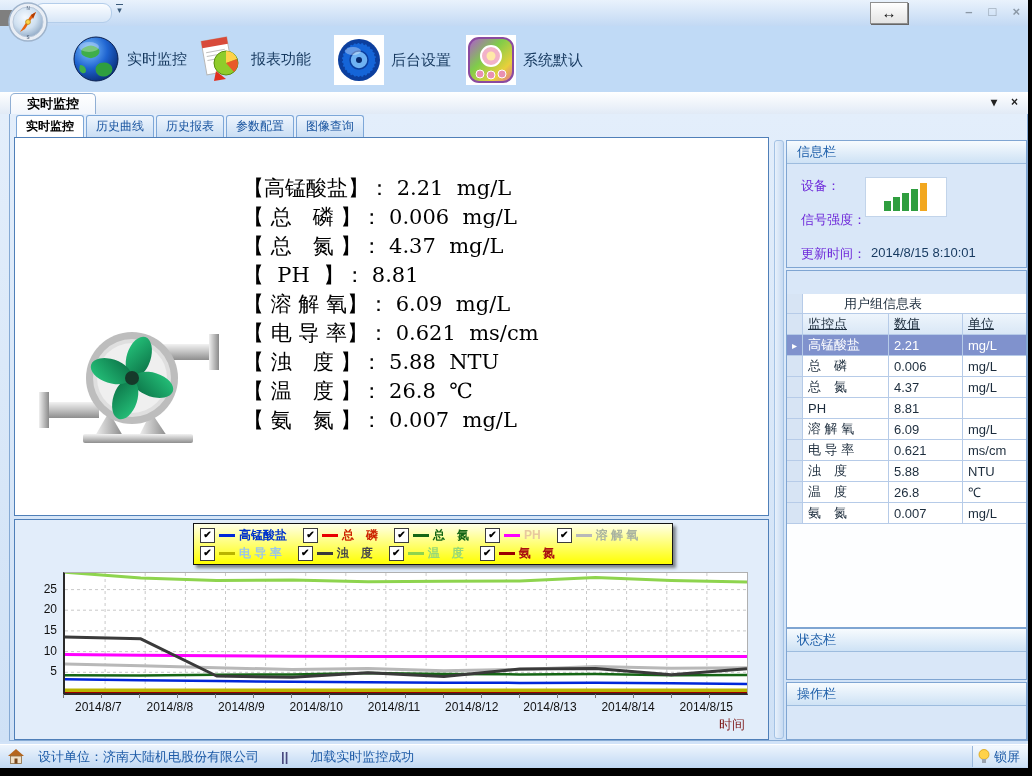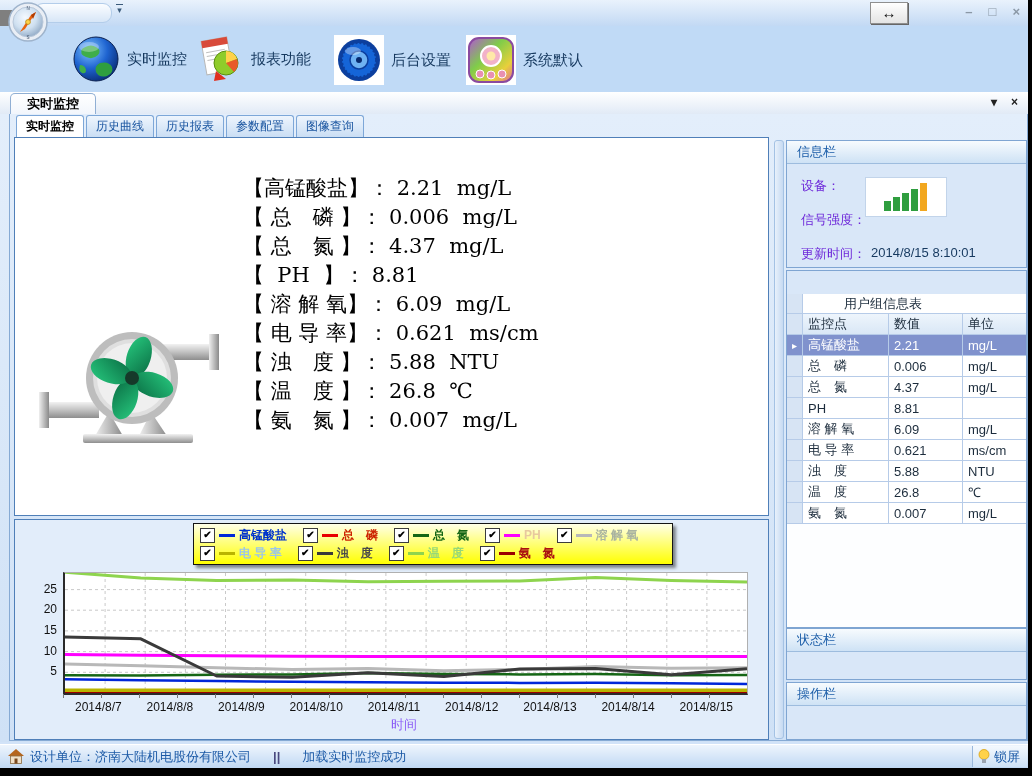--- a/index.html
+++ b/index.html
@@ -79,22 +79,22 @@
   .plot{position:absolute;left:48px;top:52px;width:682px;height:120px;background:#fff;
     border:1px solid #b0b0b0;border-left:2px solid #2a2a2a;border-bottom:2px solid #2a2a2a;}
   .plot svg{display:block;}
   .plot-ticks{position:absolute;left:48px;top:174px;width:682px;height:4px;
     background:repeating-linear-gradient(90deg,#777 0 1px,transparent 1px 38px);}
   .yaxis{position:absolute;left:12px;top:52px;width:32px;height:120px;}
   .ytick{position:absolute;right:2px;font-size:12px;color:#111;}
   .xlabels{position:absolute;left:48px;top:180px;width:682px;display:flex;
     justify-content:space-between;padding:0 12px;box-sizing:border-box;
     font-size:12px;color:#111;}
-  .xlabel-title{position:absolute;left:48px;top:196px;width:682px;text-align:center;
-    font-size:13px;color:#8b5cf6;}
+  .xlabel-title{position:absolute;left:48px;top:196px;width:682px;text-align:right;
+    font-size:13px;color:#7f1d1d;}
 
   
   .splitter{position:absolute;left:774px;top:26px;width:8px;height:597px;
     background:linear-gradient(90deg,#e8f1fb,#c6daf2);border:1px solid #a4c2e4;border-radius:3px;cursor:col-resize;}
 
   
   .sidebar{position:absolute;left:786px;top:26px;width:241px;height:598px;}
   .panel{position:absolute;left:0;width:239px;background:#d9e7f8;border:1px solid #7fa5d2;}
   .panel-header{height:22px;background:linear-gradient(#f7fbfe,#cee2f5);
     border-bottom:1px solid #9dbcde;color:#1b5da8;font-size:13px;
@@ -105,40 +105,40 @@
   .signal-box{position:absolute;left:78px;top:36px;width:82px;height:40px;background:#fff;
     border:1px solid #c2d4ea;display:flex;align-items:flex-end;gap:2px;
     padding:4px 0 5px 18px;box-sizing:border-box;}
   .sig-bar{width:7px;display:block;}
 
   #analog-panel{top:130px;height:356px;}
   .analog-body{position:absolute;left:0;top:23px;width:239px;bottom:0;background:#fdfeff;}
   .trow{display:flex;height:21px;box-sizing:border-box;border-bottom:1px solid #b6cbe8;
     font-size:13px;color:#1c2c3c;background:#fff;cursor:default;}
   .trow.hdr-group{height:20px;background:#fff;gap:36px;}
-  .trow.hdr-cols{background:linear-gradient(#eef5fc,#d9e7f6);}
+  .trow.hdr-cols{background:linear-gradient(#eef5fc,#d9e7f6);text-decoration:underline;}
   .tcell{padding:2px 5px;border-right:1px solid #b6cbe8;box-sizing:border-box;
     overflow:hidden;white-space:pre;display:flex;align-items:center;}
   .tcell.gut{width:16px;padding:0;background:#d7e4f4;justify-content:center;}
   .tcell.c-name{width:86px;}
   .tcell.c-val{width:74px;}
   .tcell.c-unit{flex:1;border-right:none;}
   .trow.selected,.trow.selected .tcell{background:#8092cd;color:#fff;}
   .trow.selected .tcell.gut{background:#8092cd;color:#fff;font-size:10px;}
 
   #status-panel{top:488px;height:50px;}
   #op-panel{top:542px;height:56px;}
   .panel-body-empty{height:100%;}
 
   
   .statusbar{position:absolute;left:0;top:744px;width:1028px;height:23px;
     background:linear-gradient(#eef5fd,#c0d8f3);border-top:1px solid #ffffff;
     display:flex;align-items:center;font-size:13px;color:#1c5aa6;}
   .sb-house{margin-left:8px;flex:none;}
-  .sb-designer{margin-left:6px;}
+  .sb-designer{margin-left:14px;}
   .sb-sep{margin:0 22px;color:#49497f;font-weight:bold;}
   .lock-btn{position:absolute;right:1px;top:1px;height:21px;width:54px;cursor:pointer;
     background:linear-gradient(#f4f9fe,#cde1f6);border-left:1px solid #9ab8dc;
     display:flex;align-items:center;gap:4px;color:#1c5aa6;font-size:13px;}
 </style>
 </head>
 <body>
 
 <div class="window">
 

